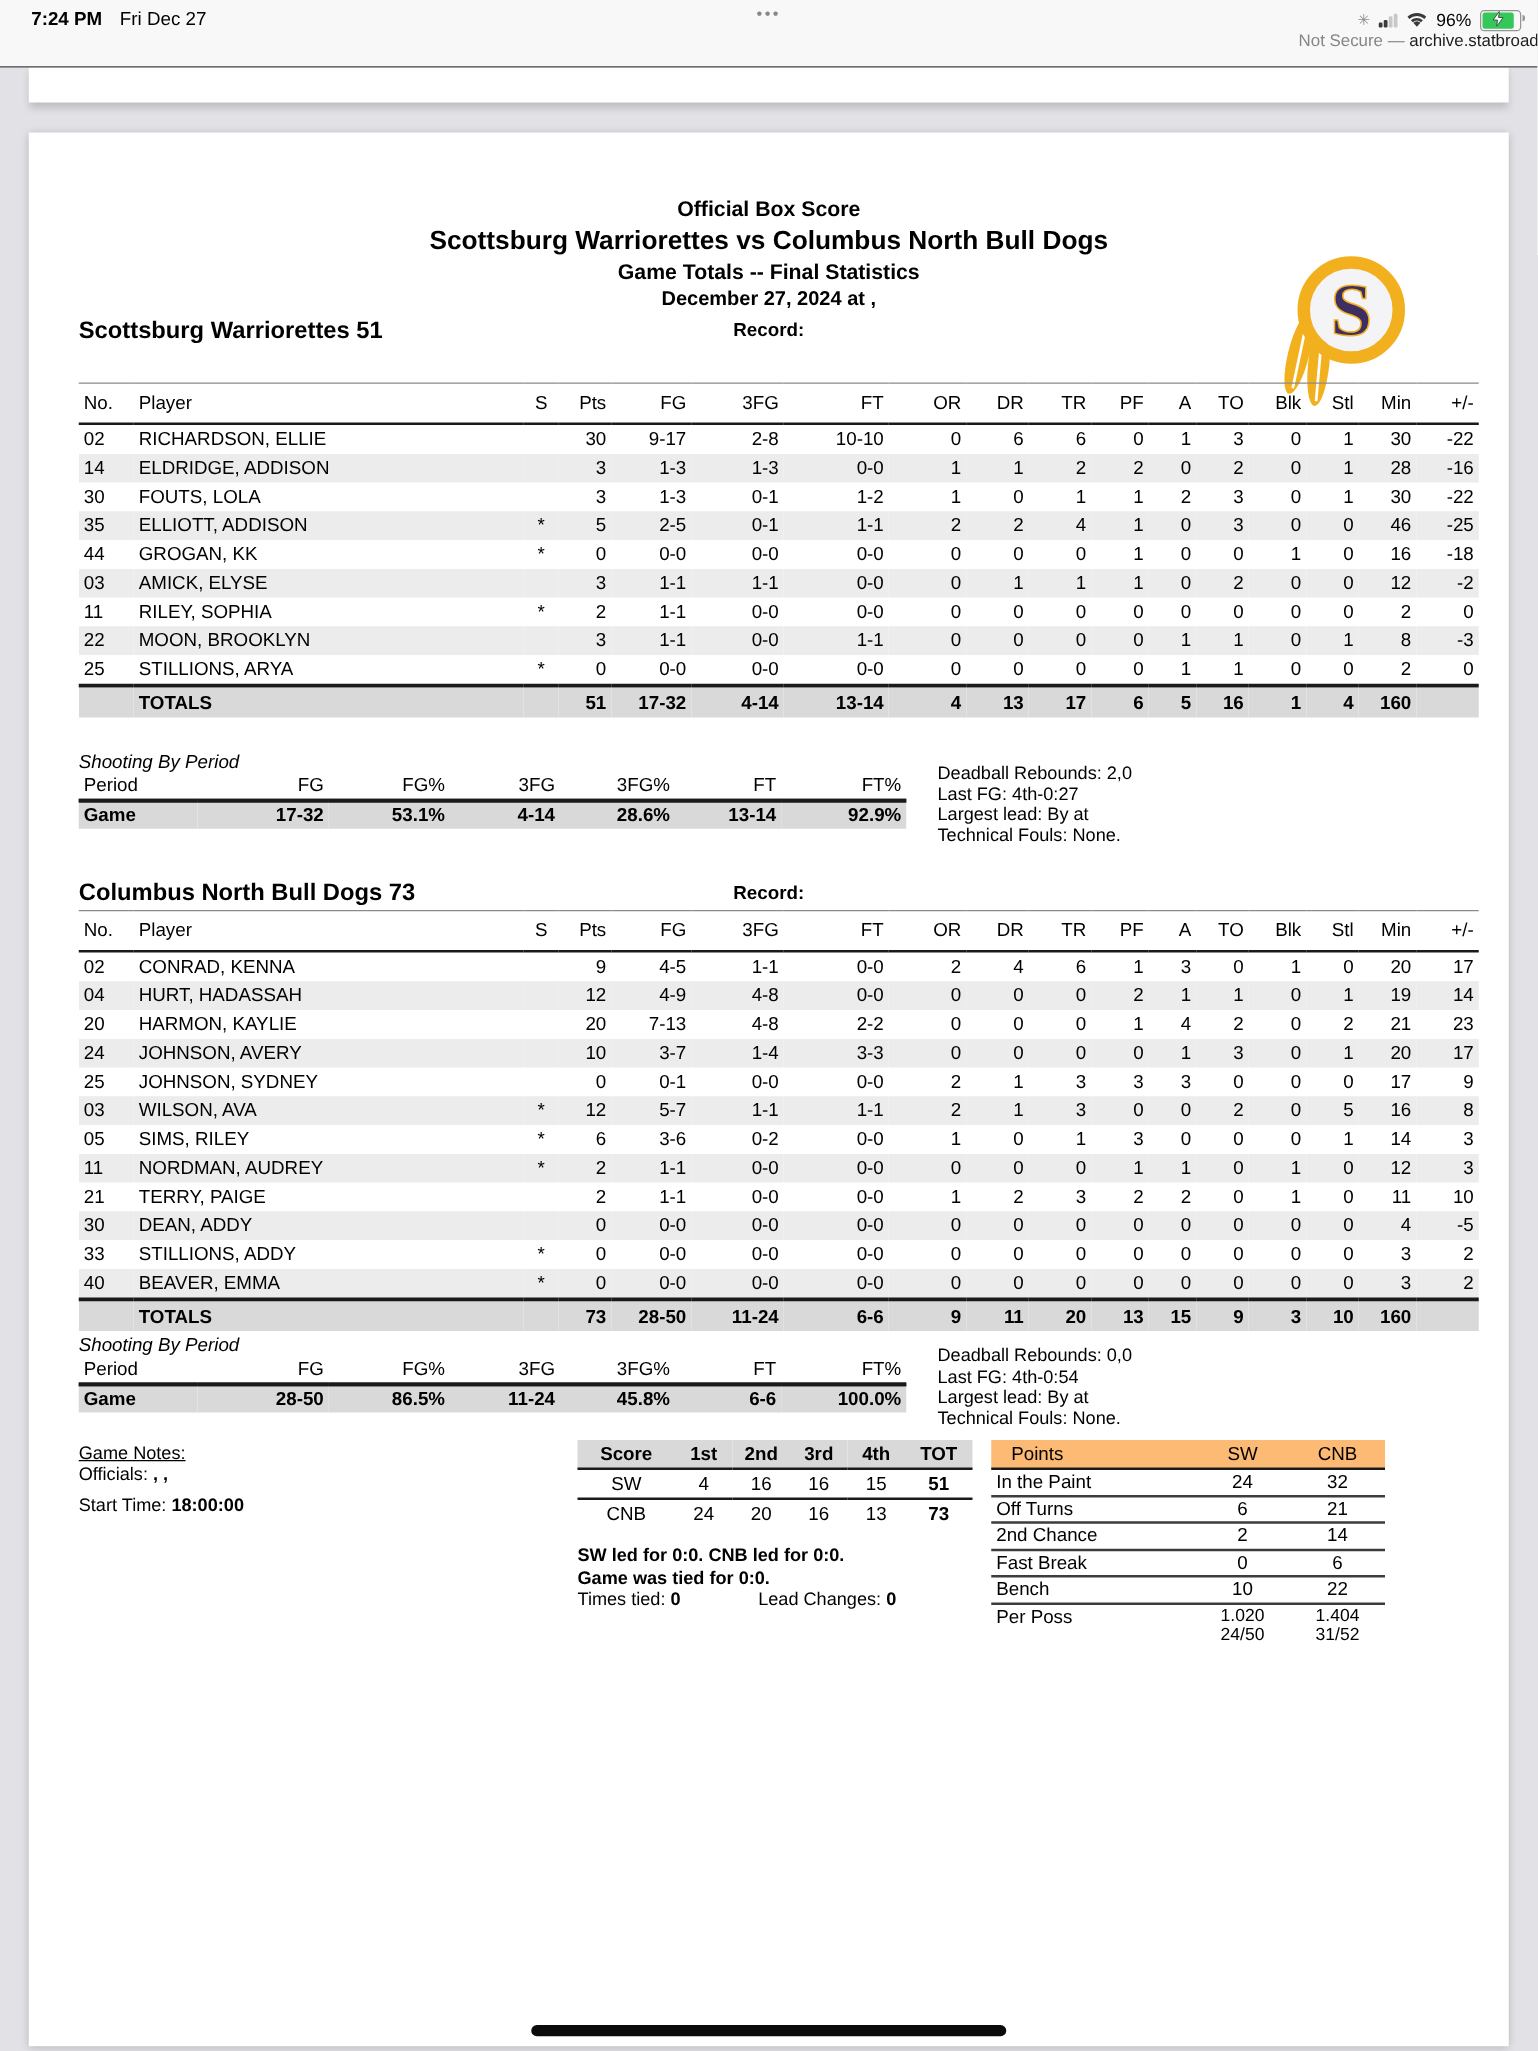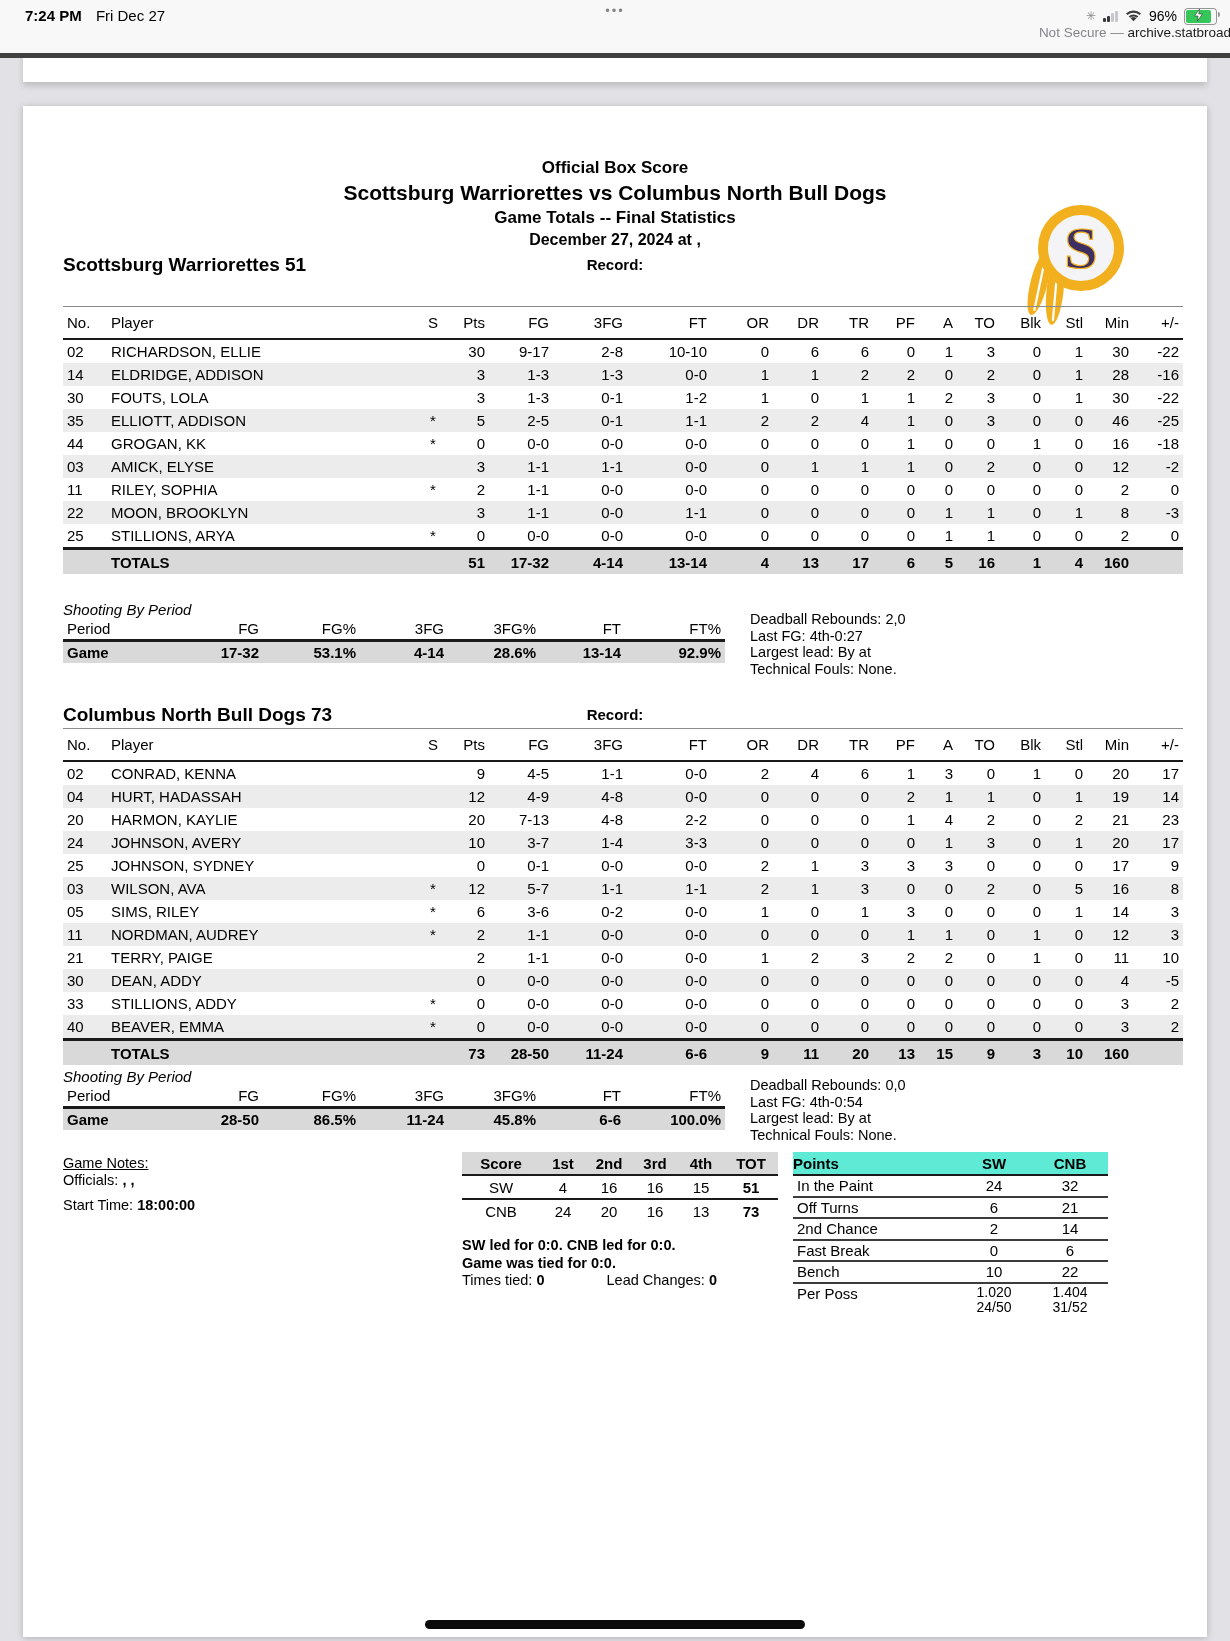--- a/index.html
+++ b/index.html
@@ -4,21 +4,21 @@
 <style>
   html,body{margin:0;padding:0;}
   body{
     width:1230px;height:1641px;position:relative;overflow:hidden;
     background:#e2e2e6;
     font-family:"Liberation Sans", sans-serif;
     -webkit-font-smoothing:antialiased;
     color:#000;
   }
   
-  .statusbar{position:absolute;top:0;left:0;right:0;height:53px;background:#f8f8f8;border-bottom:5px solid #404040;z-index:30;}
+  .statusbar{position:absolute;top:0;left:0;right:0;height:53px;background:#f8f8f8;border-bottom:1px solid #404040;z-index:30;}
   .sb-left{position:absolute;left:25px;top:7px;font-size:15px;color:#000;}
   .sb-time{font-weight:bold;}
   .sb-date{margin-left:10px;font-weight:normal;}
   .sb-dots{position:absolute;top:3px;left:0;width:100%;text-align:center;color:#85858a;font-size:13px;letter-spacing:2px;}
   .sb-url{position:absolute;top:25px;left:12px;width:100%;text-align:right;font-size:13.5px;color:#1c1c1e;padding-left:43px;}
   .sb-url .prefix{color:#85858a;}
   .sb-right{position:absolute;right:13px;top:8px;display:flex;align-items:center;gap:7px;height:16px;}
   .ic-lock{color:#8e8e93;font-size:12px;line-height:12px;}
   .sig{display:flex;align-items:flex-end;gap:1.5px;height:11px;}
   .sig i{display:block;width:2.6px;border-radius:1px;background:#c7c7cc;}
@@ -72,21 +72,21 @@
   .score th{background:#d9d9d9;font-weight:bold;height:22px;border-bottom:2px solid #1a1a1a;padding:0 2px;text-align:center;}
   .score td{height:22px;text-align:center;padding:0 2px;}
   .score tbody tr:first-child td{border-bottom:2px solid #1a1a1a;}
   .score .tot{font-weight:bold;}
   
   .leads{position:absolute;left:439px;font-size:14.5px;line-height:17.5px;}
   .leads .b{font-weight:bold;}
   .leads .lc{margin-left:58px;}
   
   .points{position:absolute;left:770px;width:315px;font-size:15px;table-layout:fixed;}
-  .points th{background:#5eead4;font-weight:bold;height:22px;border-bottom:2px solid #1a1a1a;padding:0 0;}
+  .points th{background:#fdba74;font-weight:normal;height:22px;border-bottom:2px solid #1a1a1a;padding:0 16px;}
   .points th:first-child{text-align:left;}
   .points td{height:19.5px;border-bottom:2px solid #3c3c3c;padding:0 4px;text-align:center;}
   .points td:first-child{text-align:left;}
   .points .pp div{line-height:15px;font-size:14px;}
   .points tr.pprow td{height:34px;border-bottom:none;vertical-align:top;padding-top:1px;}
 </style>
 </head>
 <body>
 
 <div class="statusbar">

